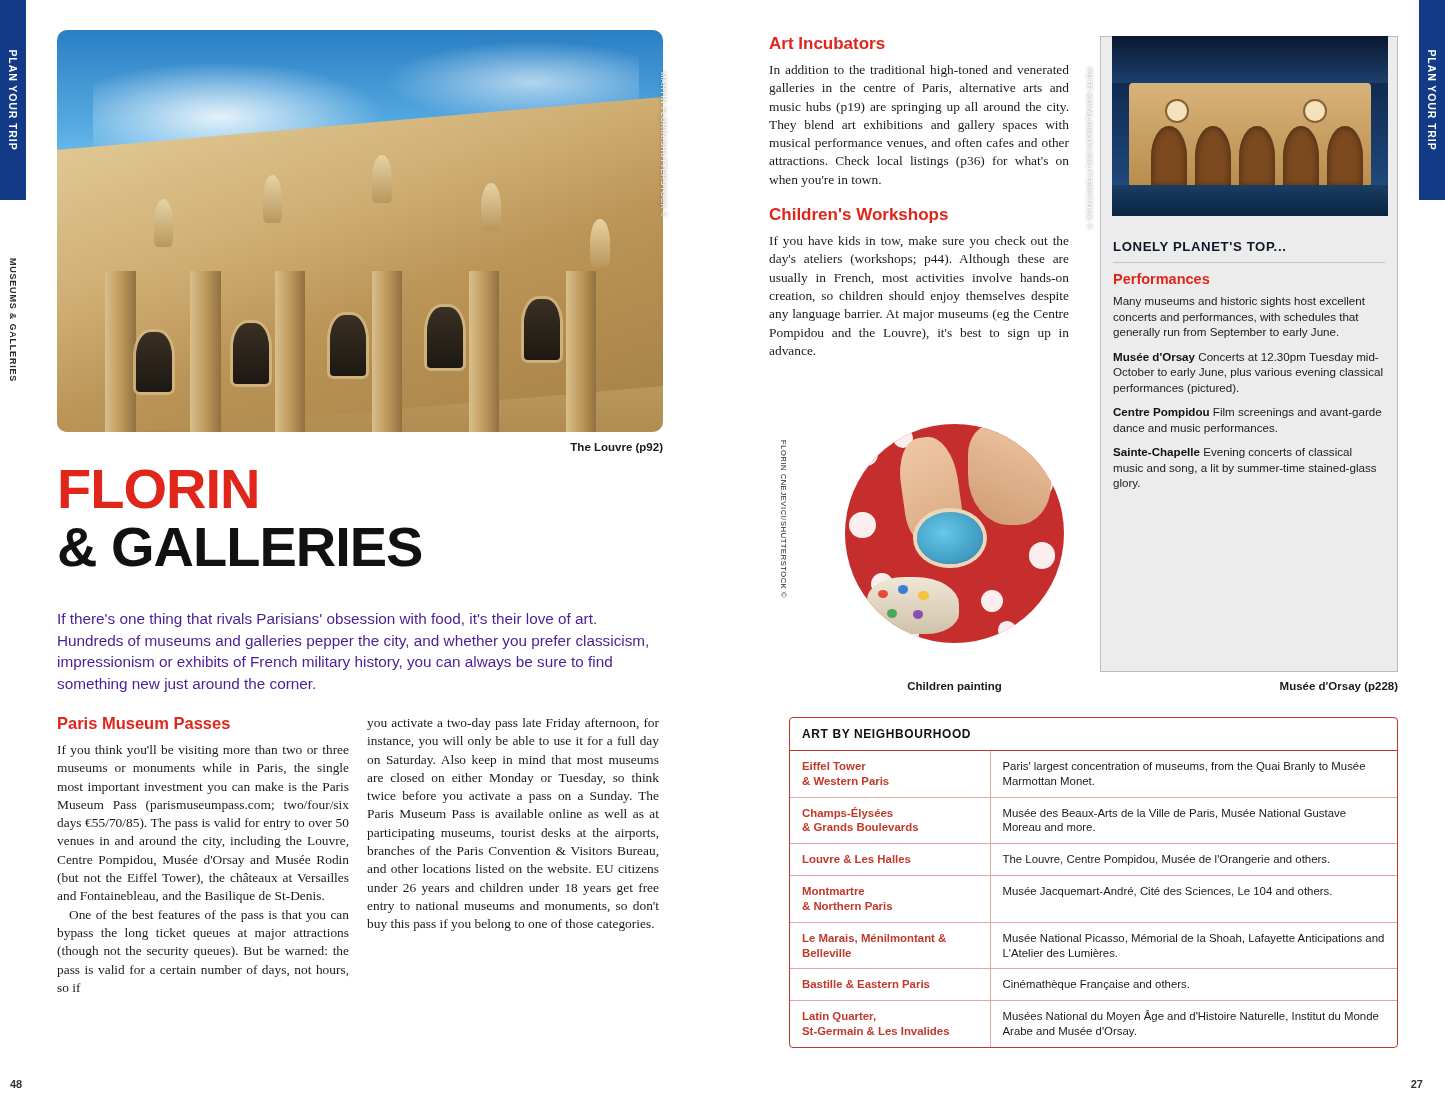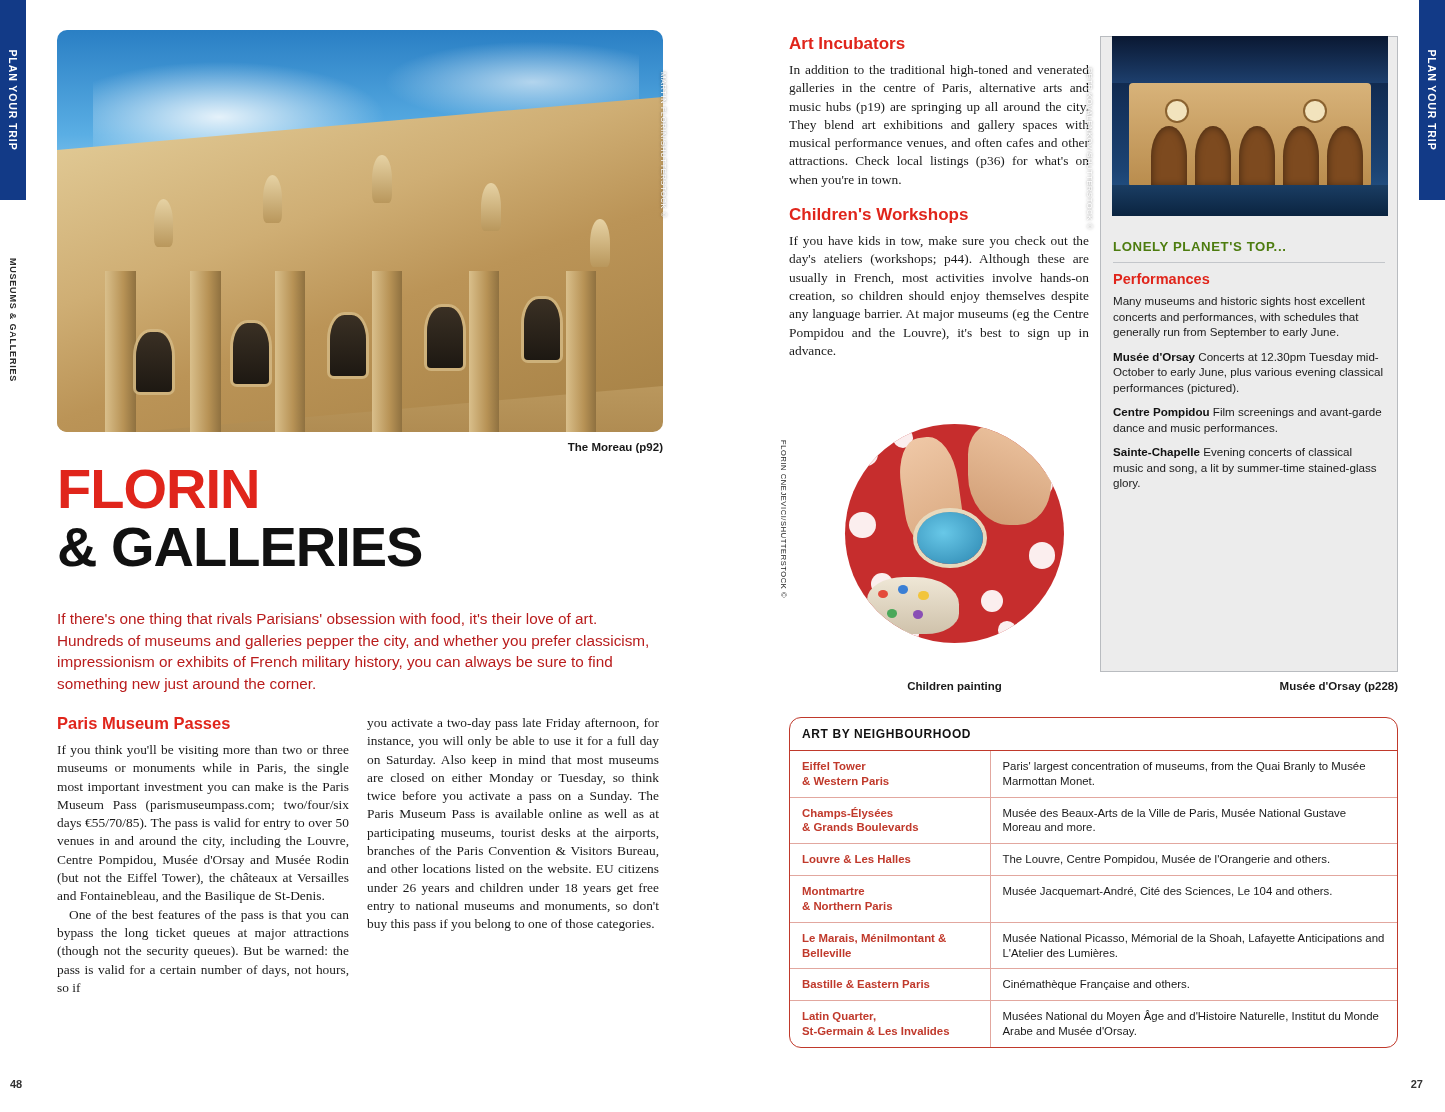--- a/index.html
+++ b/index.html
@@ -98,42 +98,42 @@
   }
   .bigtitle {
     position:absolute; left:57px; top:463px; width:620px;
     font-weight:bold; line-height:.92; letter-spacing:-1px;
   }
   .bigtitle .l1 { font-size:56px; color:#e0251b; display:block; }
   .bigtitle .l2 { font-size:56px; color:#111; display:block; margin-top:6px; }
 
   .standfirst {
     position:absolute; left:57px; top:608px; width:600px;
-    font-size:15.3px; line-height:1.42; color:#b91c1c;
+    font-size:15.3px; line-height:1.42; color:#4c1d95;
   }
 
   .sec-head {
     font-family:"Liberation Sans", sans-serif;
     color:#e0251b; font-weight:bold;
   }
   .body-serif {
     font-family:"Liberation Serif", serif;
     font-size:13.4px; line-height:1.365; color:#1a1a1a;
     text-align:justify;
   }
   .body-serif p { margin:0; text-indent:0; }
   .body-serif p + p { text-indent:12px; }
 
   .col-left { position:absolute; left:57px; top:714px; width:292px; }
   .col-right { position:absolute; left:367px; top:714px; width:292px; }
   .col-left .sec-head { font-size:16.5px; margin-bottom:8px; }
 
   
   .rp { position:absolute; }
-  .rcol1 { left:789px; top:34px; width:300px; }
+  .rcol1 { left:769px; top:34px; width:300px; }
   .rp .sec-head { font-size:17px; margin:0 0 7px 0; }
   .rp .sec-head.second { margin-top:16px; }
 
   .orsay-photo {
     position:absolute; left:1112px; top:36px; width:286px; height:180px;
     background:linear-gradient(180deg,#0b1d3a 0%, #14325c 40%, #1c4474 75%, #2a5c90 100%);
     overflow:hidden;
   }
   .orsay-photo .mus {
     position:absolute; left:6%; bottom:16%; width:88%; height:58%;
@@ -158,21 +158,21 @@
     position:absolute; left:0; top:0; width:100%; height:26%;
     background:linear-gradient(180deg,#0a1832,#1d3f6d);
   }
 
   .topbox {
     position:absolute; left:1100px; top:36px; width:298px; height:636px;
     border:1px solid #b9bcc0; background:#ececec;
   }
   .topbox-inner { padding:0 12px; }
   .topbox .tb-title {
-    font-size:13.2px; font-weight:bold; color:#4d7c0f; letter-spacing:.6px;
+    font-size:13.2px; font-weight:bold; color:#0f172a; letter-spacing:.6px;
     padding:12px 0 8px 0; border-bottom:1px solid #c3c6ca; margin:0 0 8px 0;
   }
   .topbox .tb-sub {
     font-size:14.5px; font-weight:bold; color:#e0251b; margin:0 0 6px 0;
   }
   .topbox .tb-p {
     font-size:11.6px; line-height:1.34; color:#1a1a1a; margin:0 0 9px 0;
   }
   .topbox .tb-p b { color:#111; }
 
@@ -207,21 +207,21 @@
   }
   .kids-photo .pp { position:absolute; width:11%; height:15%; border-radius:50%; }
 
   .caption-small {
     position:absolute; font-size:11.5px; font-weight:bold; color:#1a1a1a;
   }
 
   
   .art-table {
     position:absolute; left:789px; top:717px; width:609px;
-    border:1px solid #c0392b; border-radius:12px; overflow:hidden;
+    border:1px solid #c0392b; border-radius:4px; overflow:hidden;
     background:#fff;
   }
   .art-table .th {
     font-size:12px; font-weight:bold; color:#111; letter-spacing:.6px;
     padding:9px 12px; border-bottom:1px solid #c0392b;
   }
   .art-table table { border-collapse:collapse; width:100%; }
   .art-table td {
     padding:8px 12px; vertical-align:top; border-bottom:1px solid #e2a79f;
     font-size:11.4px; line-height:1.3; color:#1a1a1a;
@@ -260,21 +260,21 @@
       <div class="win" style="left:61%; bottom:16%"></div>
       <div class="win" style="left:77%; bottom:18%"></div>
       <div class="stat" style="left:16%; top:42%"></div>
       <div class="stat" style="left:34%; top:36%"></div>
       <div class="stat" style="left:52%; top:31%"></div>
       <div class="stat" style="left:70%; top:38%"></div>
       <div class="stat" style="left:88%; top:47%"></div>
     </div>
     <div class="photo-credit-v" style="left:668px; top:72px; transform:rotate(90deg);">MARTIN FLORIN/SHUTTERSTOCK ©</div>
 
-    <div class="caption-right" style="left:363px; top:441px; width:300px;">The Moreau (p92)</div>
+    <div class="caption-right" style="left:363px; top:441px; width:300px;">The Louvre (p92)</div>
 
     <div class="bigtitle">
       <span class="l1">FLORIN</span>
       <span class="l2">&amp; GALLERIES</span>
     </div>
 
     <div class="standfirst">If there's one thing that rivals Parisians' obsession with food, it's their love of art. Hundreds of museums and galleries pepper the city, and whether you prefer classicism, impressionism or exhibits of French military history, you can always be sure to find something new just around the corner.</div>
 
     <div class="col-left">
       <div class="sec-head">Paris Museum Passes</div>

